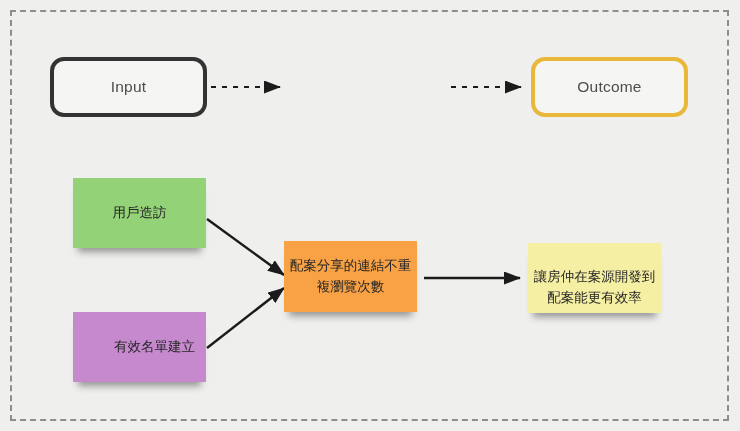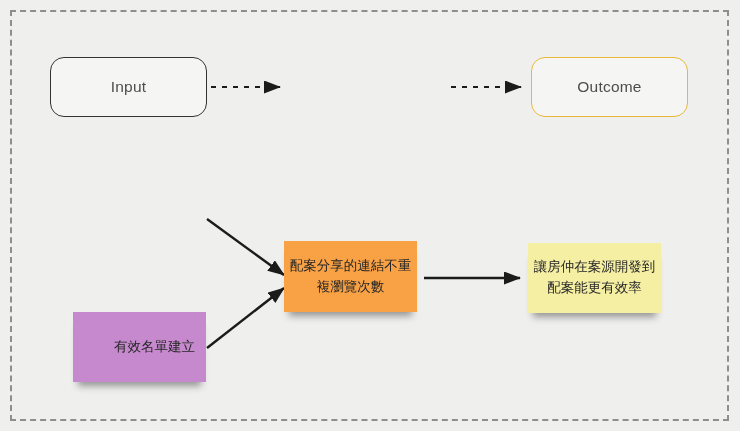--- a/index.html
+++ b/index.html
@@ -25,21 +25,21 @@
     left: 0; top: 0;
     width: 740px; height: 431px;
   }
   .stage {
     position: absolute;
     top: 57px;
     width: 157px;
     height: 60px;
     box-sizing: border-box;
     background: #f5f5f4;
-    border: 1px solid #ec4899;
+    border: 4px solid #ec4899;
     border-radius: 14px;
     display: flex;
     align-items: center;
     justify-content: center;
     font-size: 15.5px;
     color: #4d4d4d;
     letter-spacing: 0.2px;
   }
   .stage-input   { left: 50px; }
   .stage-output  { left: 290px; }
@@ -55,21 +55,21 @@
     padding: 4px 3px;
     font-size: 13.5px;
     font-weight: 500;
     line-height: 1.55;
     color: #262626;
     box-shadow: 0 9px 7px -5px rgba(40,40,40,0.45);
   }
   .note-user-visits { left: 73px;  top: 178px; height: 70px; }
   .note-valid-list  { left: 73px;  top: 312px; height: 70px; }
   .note-unique-views{ left: 284px; top: 241px; height: 71px; }
-  .note-efficiency  { left: 528px; top: 243px; height: 70px; }
+  .note-efficiency  { left: 528px; top: 243px; height: 70px; align-items: flex-end; }
   .connector { fill: none; }
   .connector.dashed { stroke-width: 2; stroke-dasharray: 5 6; }
   .connector.solid  { stroke-width: 2.4; }
 </style>
 </head>
 <body>
 
 <div class="canvas" style="background-color: rgb(239, 239, 238);">
 
   <div class="dashed-frame" style="border-color: rgb(142, 142, 142);"></div>
@@ -89,20 +89,23 @@
 
   <div class="stage stage-input" style="background-color: rgb(245, 245, 244); border-color: rgb(51, 51, 51);">
     <span>Input</span>
   </div>
 
 
   <div class="stage stage-outcome" style="background-color: rgb(245, 245, 244); border-color: rgb(233, 184, 59);">
     <span>Outcome</span>
   </div>
 
+  <div class="note note-user-visits" style="background-color: rgb(147, 210, 119);">
+    <span>用戶造訪</span>
+  </div>
 
   <div class="note note-valid-list" style="background-color: rgb(198, 137, 206); padding-left: 33px;">
     <span>有效名單建立</span>
   </div>
 
   <div class="note note-unique-views" style="background-color: rgb(249, 162, 69);">
     <span>配案分享的連結不重複瀏覽次數</span>
   </div>
 
   <div class="note note-efficiency" style="background-color: rgb(245, 239, 164);">

